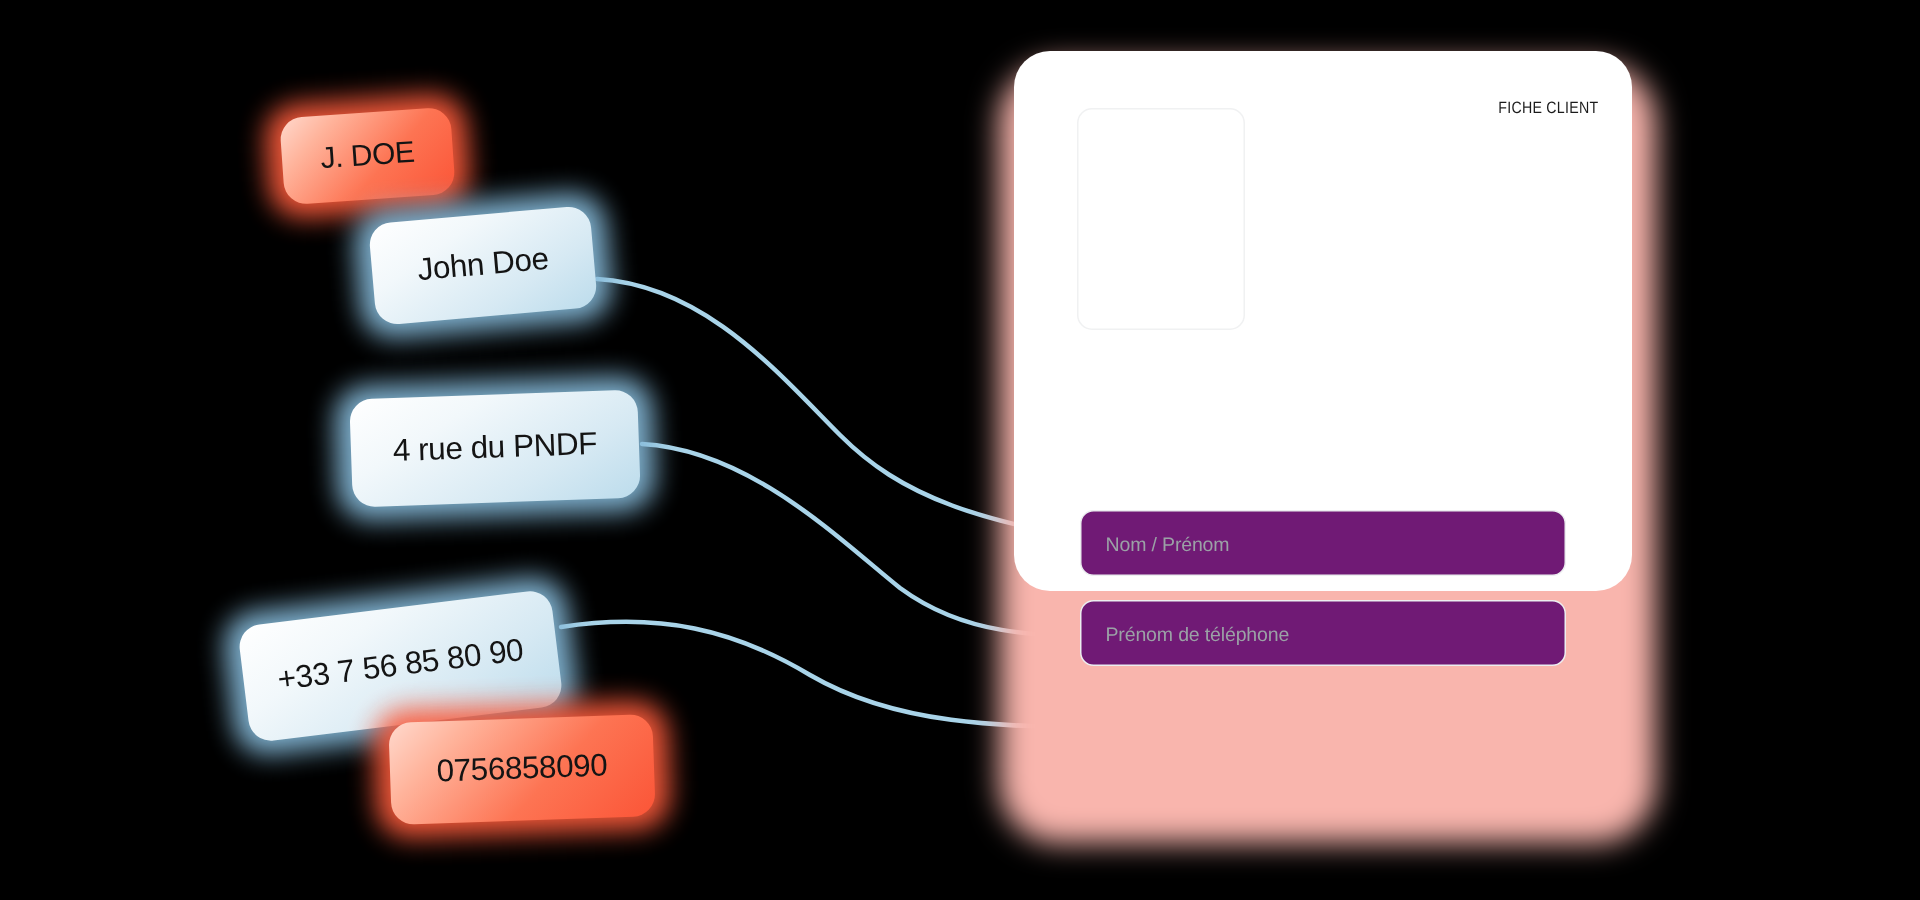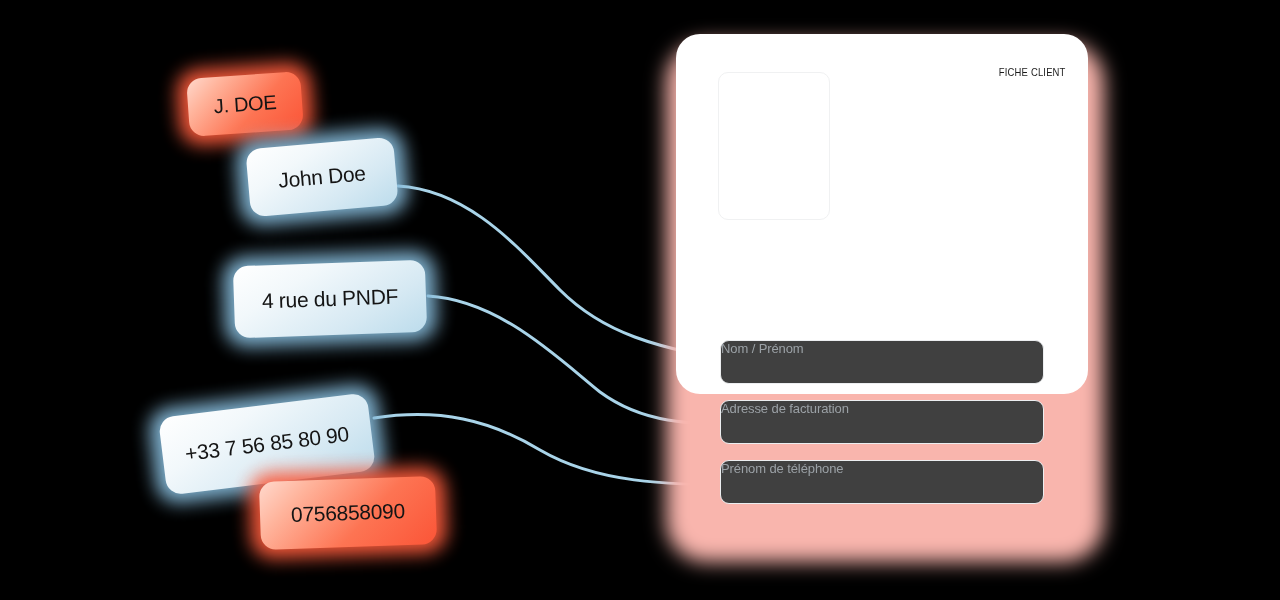--- a/index.html
+++ b/index.html
@@ -99,22 +99,23 @@
     width:112px; height:148px;
     border:1px solid #f0f1f2;
     border-radius:10px;
     background:#fff;
   }
   #fields { position:absolute; left:44px; top:306px; width:324px; }
   .field {
     height:44px;
     border:1px solid #eceef0;
     border-radius:9px;
-    background:#404040;
-    display:flex; align-items:flex-start;
+    background:#701a75;
+    display:flex; align-items:center;
+    padding-left:16px;
     margin-bottom:16px;
   }
   .field-ph {
     font-size:13px;
     color:#9ba1a6;
     letter-spacing:-0.1px;
   }
 </style>
 </head>
 <body>
@@ -180,22 +181,19 @@
     <div id="card">
       <div id="card-title">FICHE CLIENT</div>
 
       <div id="photo-box"></div>
 
       <div id="fields">
         <div class="field">
           <span class="field-ph">Nom / Prénom</span>
         </div>
         <div class="field">
-          <span class="field-ph">Adresse de facturation</span>
-        </div>
-        <div class="field">
           <span class="field-ph">Prénom de téléphone</span>
         </div>
       </div>
     </div>
   </div>
 
 </div>
 
 </body></html>

